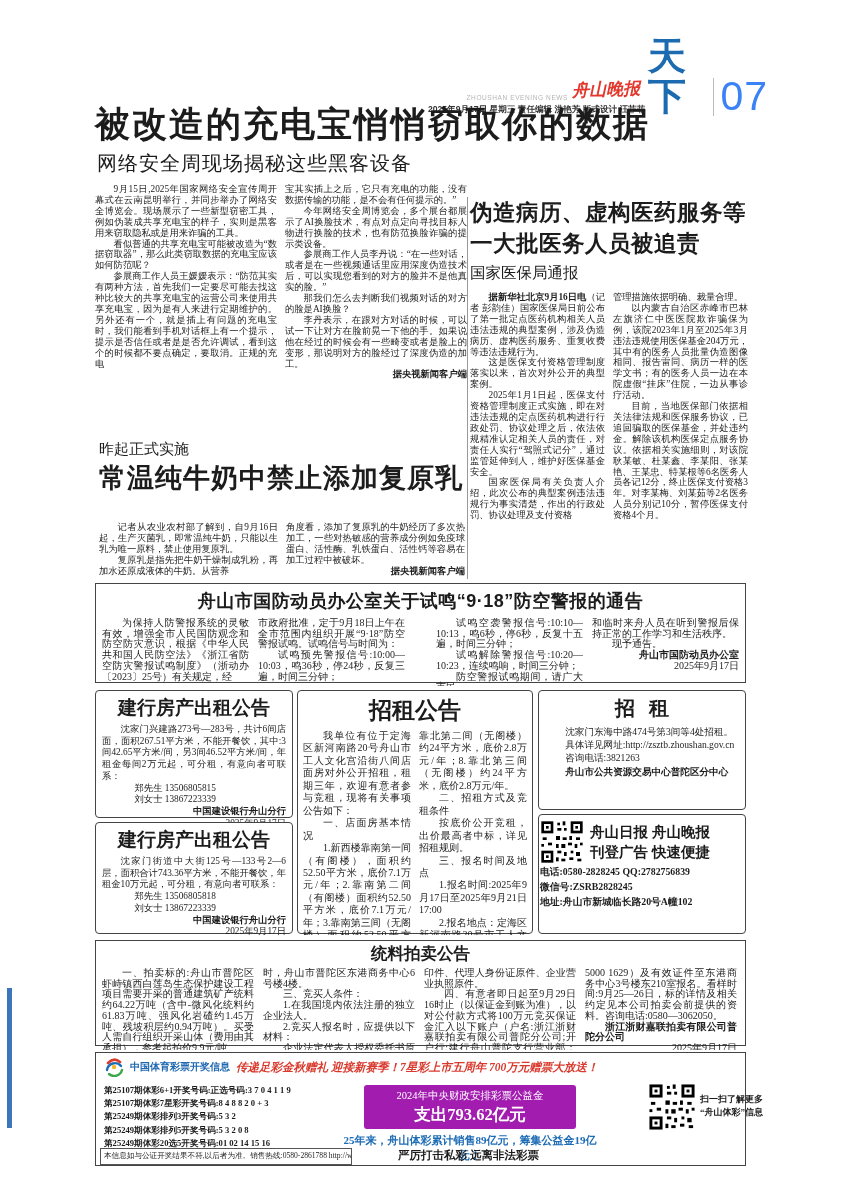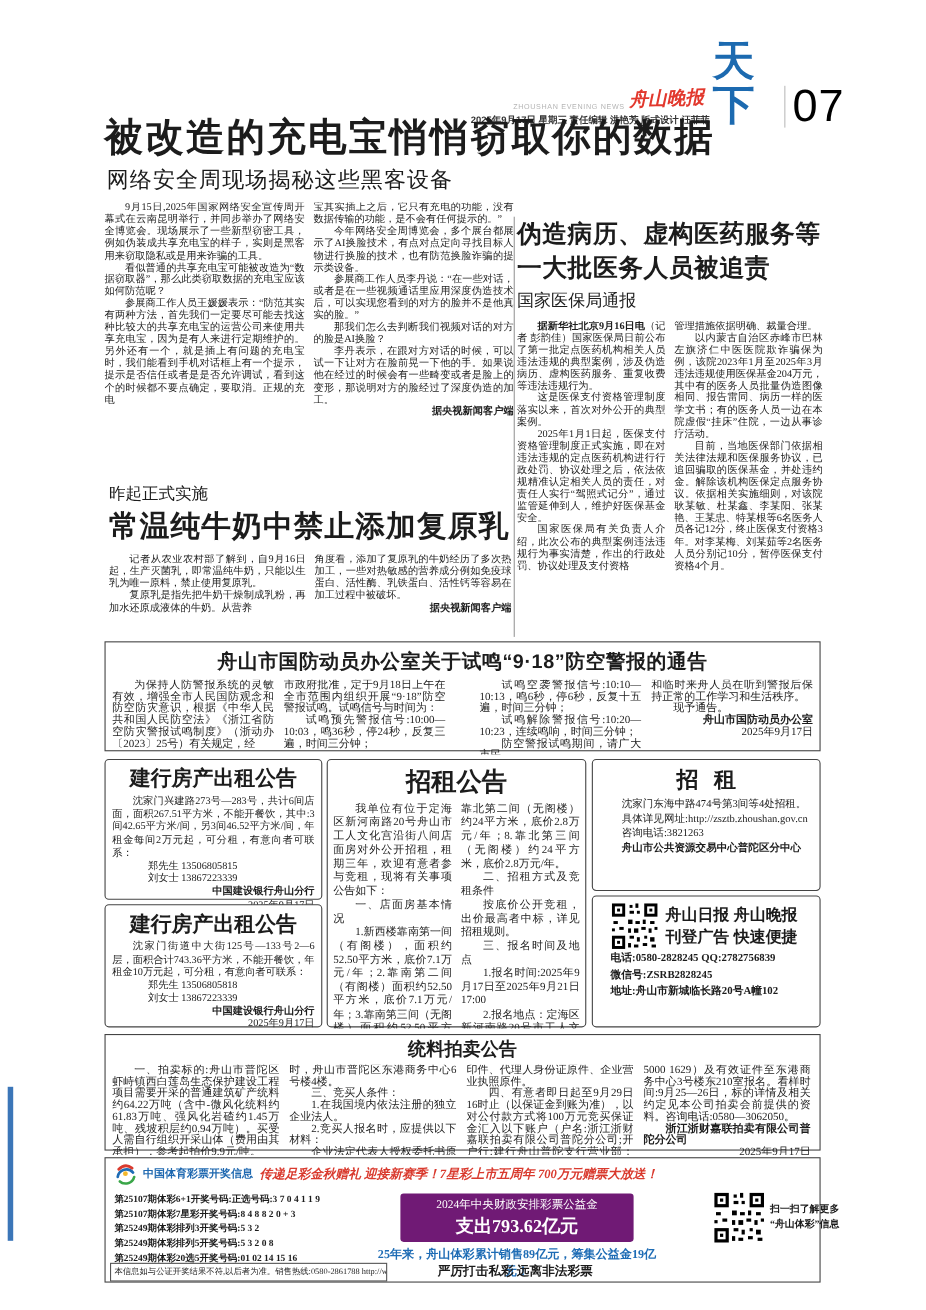--- a/index.html
+++ b/index.html
@@ -19,21 +19,21 @@
   .bold{font-weight:bold;}
   
   .masthead{left:428px;top:36px;width:340px;display:flex;align-items:flex-end;}
   .mh-left{width:212px;}
   .mh-row1{display:flex;align-items:flex-end;justify-content:flex-end;gap:4px;}
   .mh-english{font-family:"Liberation Sans",sans-serif;font-size:6.5px;color:#b5b5b5;letter-spacing:.6px;}
   .mh-brand{font-size:17px;font-weight:bold;font-style:italic;transform:rotate(-2deg);}
   .mh-date{font-family:"Liberation Sans",sans-serif;font-size:8.6px;font-weight:bold;color:#333;margin-top:3px;white-space:nowrap;}
   .mh-section{font-family:"Liberation Sans",sans-serif;font-size:38px;font-weight:bold;margin-left:8px;line-height:40px;}
   .mh-div{width:1px;height:38px;background:#bbb;margin:0 7px;}
-  .mh-page{font-family:"Liberation Sans",sans-serif;font-size:41px;font-weight:500;line-height:40px;letter-spacing:1px;color:#000000;}
+  .mh-page{font-family:"Liberation Sans",sans-serif;font-size:41px;font-weight:500;line-height:40px;letter-spacing:1px;color:#3b82f6;}
   
   .lead-head{left:95px;top:101px;width:600px;font-family:Liberation Sans, sans-serif;
              font-size:35px;font-weight:bold;letter-spacing:2px;white-space:nowrap;}
   .lead-sub{left:97px;top:150px;width:430px;font-size:20px;letter-spacing:1px;}
   .med-head{left:470px;top:197px;width:278px;font-family:"Liberation Sans",sans-serif;
             font-size:22.5px;font-weight:bold;line-height:31px;letter-spacing:.5px;white-space:nowrap;}
   .med-sub{left:470px;top:263px;width:220px;font-size:15.5px;}
   .milk-kicker{left:99px;top:440px;width:200px;font-size:15px;font-family:"Liberation Sans",sans-serif;}
   .milk-head{left:99px;top:460px;width:380px;font-family:"Liberation Sans",sans-serif;
              font-size:27px;font-weight:bold;letter-spacing:1px;white-space:nowrap;}
@@ -48,34 +48,34 @@
   .ccb2{left:95px;top:822px;width:198px;height:112px;padding:3px 6px;}
   .ccb .adtitle,.ccbt{font-size:19px;margin:1px 0 3px;}
   .ccb p{font-size:9.3px;line-height:11.7px;}
   .contact{text-indent:3.5em;text-align:left;}
   .rental{left:297px;top:690px;width:236px;height:244px;padding:3px 5px;}
   .rental .adtitle{font-size:23px;margin:1px 0 4px;}
   .rental p{font-size:10px;line-height:12.45px;}
   .zhaozu{left:538px;top:690px;width:208px;height:120px;padding:3px 7px;}
   .zhaozu .adtitle{font-size:20px;letter-spacing:14px;margin:1px 0 3px;text-indent:14px;}
   .zhaozu p{font-size:9.6px;line-height:13.2px;}
-  .media{left:538px;top:814px;width:208px;height:120px;padding:5px 16px;border-width:1.5px;}
+  .media{left:538px;top:814px;width:208px;height:120px;padding:5px 1px;border-width:1.5px;}
   .media-row{display:flex;gap:6px;align-items:center;}
   .media-head p{font-family:"Liberation Sans",sans-serif;font-size:14.5px;font-weight:bold;line-height:20px;text-indent:0;text-align:left;white-space:nowrap;}
   .media-lines p{font-size:9.8px;font-weight:bold;line-height:13.8px;text-indent:0;text-align:left;margin-top:1px;white-space:nowrap;}
   .auction{left:95px;top:940px;width:651px;height:106px;padding:2px 6px;}
   .auction-title{text-align:center;font-family:"Liberation Sans",sans-serif;font-size:16.5px;font-weight:bold;margin:0 0 3px;}
   
   .lottery{left:95px;top:1052px;width:651px;height:114px;}
   .lot-head{left:8px;top:4px;display:flex;align-items:center;gap:6px;white-space:nowrap;}
   .lot-title{font-family:"Liberation Sans",sans-serif;font-size:10px;font-weight:bold;color:#1e68b0;}
   .lot-slogan{font-size:11.5px;font-weight:bold;font-style:italic;color:#d93a2e;}
   .lot-results{left:8px;top:31px;width:258px;}
   .lot-results p{font-size:8.6px;font-weight:bold;line-height:13.2px;text-indent:0;text-align:left;white-space:nowrap;}
-  .lot-blue{left:268px;top:32px;width:212px;height:44px;background:#701a75;color:#fff;text-align:center;border-radius:3px;}
+  .lot-blue{left:268px;top:32px;width:212px;height:44px;background:#a21caf;color:#fff;text-align:center;border-radius:3px;}
   .lot-blue .l1{font-size:10.5px;line-height:16px;margin-top:3px;text-indent:0;text-align:center;}
   .lot-blue .l2{font-size:16.5px;font-weight:bold;line-height:22px;text-indent:0;text-align:center;}
   .lot-sub{left:238px;top:80px;width:272px;text-align:center;color:#1e6cb5;font-size:11px;font-weight:bold;}
   .lot-qr{left:552px;top:30px;}
   .lot-qrcap{left:604px;top:40px;width:92px;}
   .lot-qrcap p{font-size:9px;font-weight:bold;line-height:13px;text-indent:0;text-align:left;}
   .lot-note{left:4px;top:95px;width:244px;height:15px;border:0.5px solid #555;font-size:7.6px;line-height:14px;padding:0 3px;white-space:nowrap;overflow:hidden;}
   .lot-warn{left:302px;top:95px;width:230px;font-size:11.5px;font-weight:bold;}
   .qr{display:block;}
 </style>
@@ -180,21 +180,21 @@
         <p class="noind">管理措施依据明确、裁量合理。</p>
         <p>以内蒙古自治区赤峰市巴林左旗济仁中医医院欺诈骗保为例，该院2023年1月至2025年3月违法违规使用医保基金204万元，其中有的医务人员批量伪造图像相同、报告雷同、病历一样的医学文书；有的医务人员一边在本院虚假“挂床”住院，一边从事诊疗活动。</p>
         <p>目前，当地医保部门依据相关法律法规和医保服务协议，已追回骗取的医保基金，并处违约金。解除该机构医保定点服务协议。依据相关实施细则，对该院耿某敏、杜某鑫、李某阳、张某艳、王某忠、特某根等6名医务人员各记12分，终止医保支付资格3年。对李某梅、刘某茹等2名医务人员分别记10分，暂停医保支付资格4个月。</p>
       </div>
     </div>
   </div>
 
   <div class="abs milk-kicker">昨起正式实施</div>
   <div class="abs milk-head">常温纯牛奶中禁止添加复原乳</div>
   <div class="abs bt" style="left:99px;top:504px;width:366px;height:68px;">
-    <div class="cols" style="gap:8px;height:68px;">
+    <div class="cols" style="gap:8px;height:68px;margin-top:18px;">
       <div class="col" style="width:179px;">
         <p>记者从农业农村部了解到，自9月16日起，生产灭菌乳，即常温纯牛奶，只能以生乳为唯一原料，禁止使用复原乳。</p>
         <p>复原乳是指先把牛奶干燥制成乳粉，再加水还原成液体的牛奶。从营养</p>
       </div>
       <div class="col" style="width:179px;">
         <p class="noind">角度看，添加了复原乳的牛奶经历了多次热加工，一些对热敏感的营养成分例如免疫球蛋白、活性酶、乳铁蛋白、活性钙等容易在加工过程中被破坏。</p>
         <p class="byline">据央视新闻客户端</p>
       </div>
     </div>
   </div>

